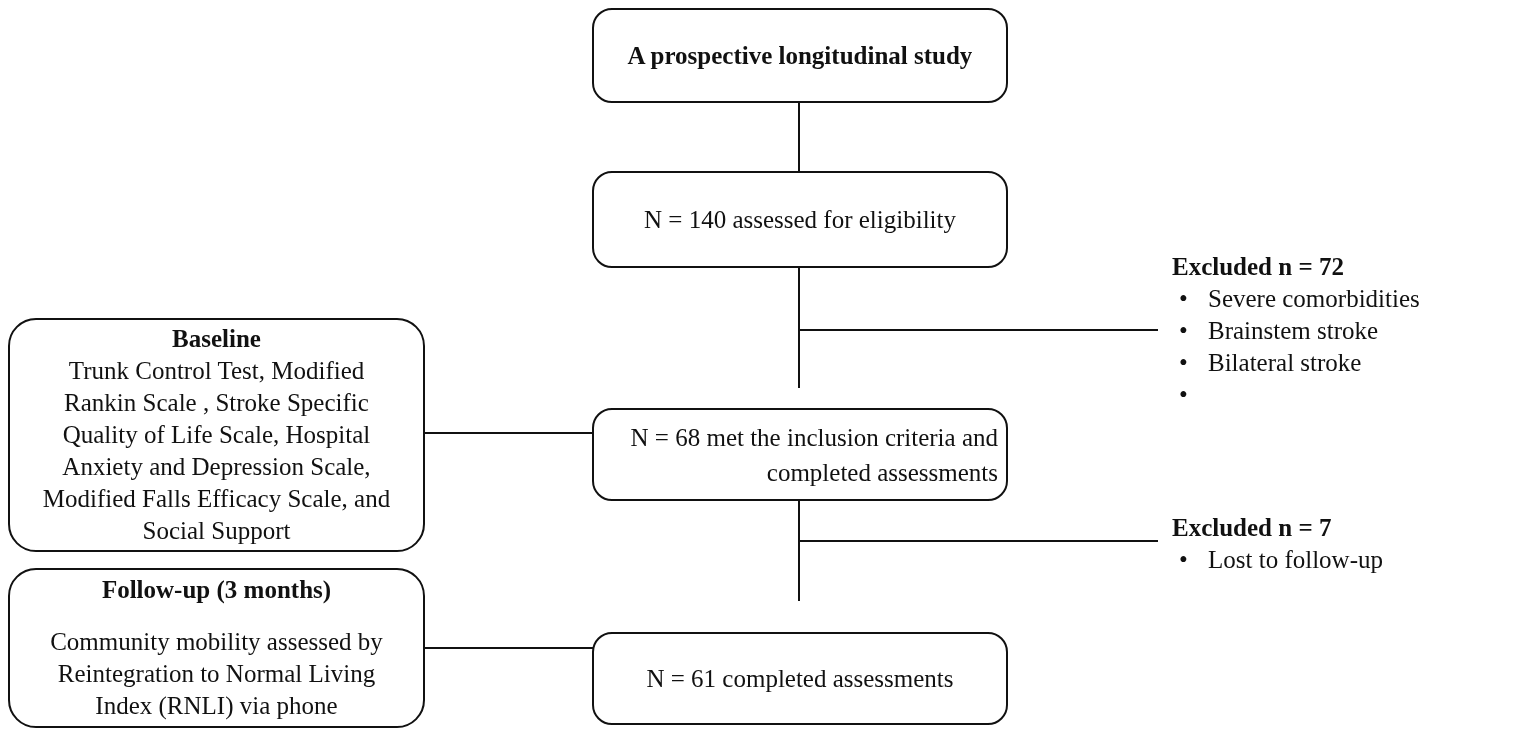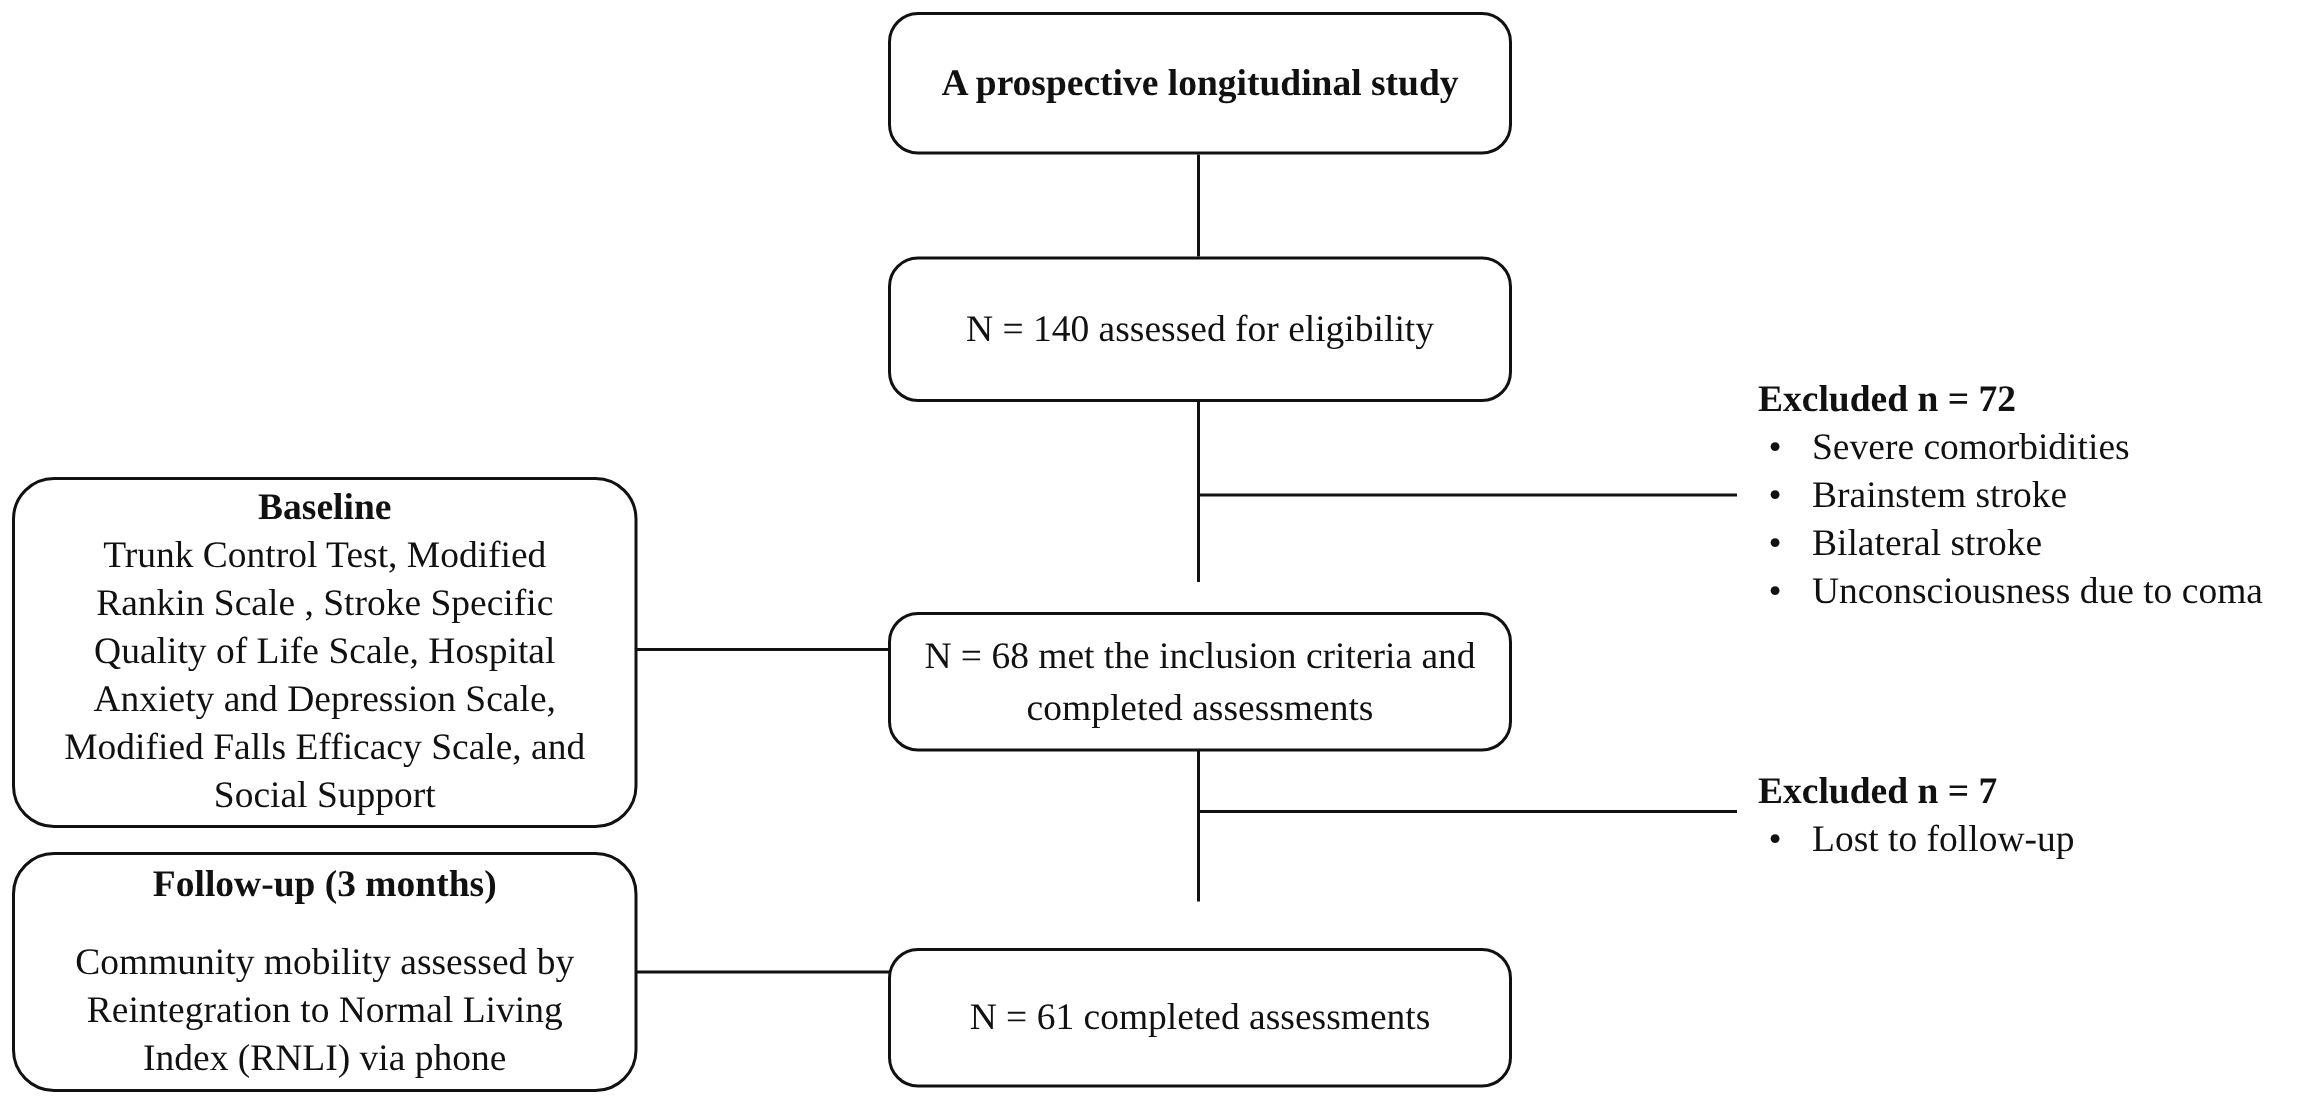--- a/index.html
+++ b/index.html
@@ -27,20 +27,21 @@
     justify-content: center;
     text-align: center;
     font-size: 25px;
     line-height: 33px;
   }
   .center-box {
     left: 592px;
     width: 416px;
     border-radius: 20px;
     padding: 4px 8px;
+    text-align: right;
   }
   .side-box {
     left: 8px;
     width: 417px;
     border-radius: 28px;
     padding: 4px 26px;
   }
   .bold-text { font-weight: bold; }
   .side-title { font-weight: bold; }
   .line {
@@ -112,21 +113,20 @@
     <div class="excl-item">
       <span class="bullet">•</span>
       <span>Brainstem stroke</span>
     </div>
     <div class="excl-item">
       <span class="bullet">•</span>
       <span>Bilateral stroke</span>
     </div>
     <div class="excl-item">
       <span class="bullet">•</span>
-      <span>Unconsciousness due to coma</span>
     </div>
   </div>
 
   <div class="excl" style="left:1172px; top:512px;">
     <div class="excl-heading">Excluded n = 7</div>
     <div class="excl-item">
       <span class="bullet">•</span>
       <span>Lost to follow-up</span>
     </div>
   </div>

